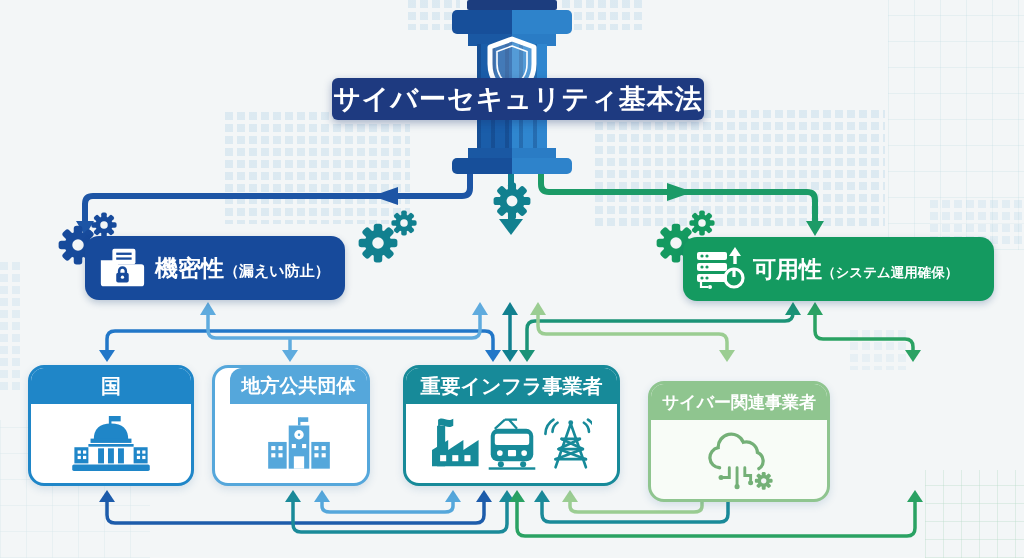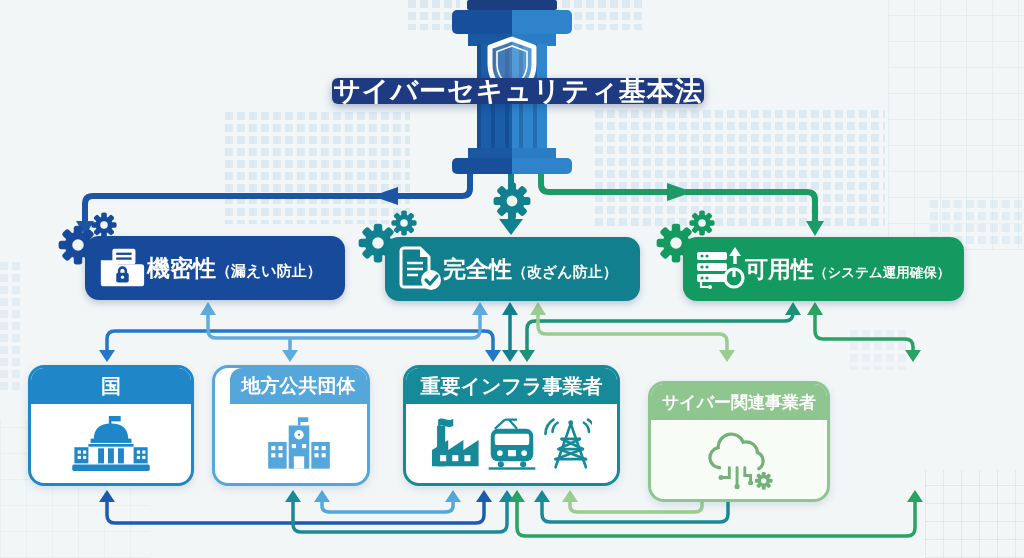--- a/index.html
+++ b/index.html
@@ -26,37 +26,37 @@
   .p-shaft{left:477px;top:44px;width:70px;height:106px;
          background:linear-gradient(90deg,#1a5da9 0 50%,#2f86cf 50% 100%);}
   .p-shaft:after{content:"";position:absolute;inset:0;
          background:repeating-linear-gradient(90deg,rgba(12,42,96,.28) 0 4px,transparent 4px 14px);}
   .p-neck2{left:468px;top:148px;width:88px;height:12px;
          background:linear-gradient(90deg,#1a58a3 0 50%,#2a7cc5 50% 100%);}
   .p-base{left:452px;top:158px;width:120px;height:16px;border-radius:5px;
          background:linear-gradient(90deg,#174f9a 0 50%,#2e83cb 50% 100%);}
   .shield{position:absolute;left:484px;top:36px;z-index:2;}
   
-  .banner{position:absolute;left:332px;top:78px;width:372px;height:26px;background:#1e3a80;
+  .banner{position:absolute;left:332px;top:78px;width:372px;height:42px;background:#1e3a80;
           border-radius:6px;z-index:3;display:flex;align-items:center;justify-content:center;
           color:#fff;font-weight:bold;font-size:27px;letter-spacing:1px;
           box-shadow:0 3px 8px rgba(20,50,110,.35);}
   
   .wires{position:absolute;left:0;top:0;z-index:1;}
   
   .pri{position:absolute;top:236px;height:64px;border-radius:14px;z-index:2;display:flex;
        align-items:center;color:#fff;padding:0 8px 0 12px;box-sizing:border-box;
        box-shadow:0 3px 7px rgba(20,60,110,.25);}
-  .pri .txt{white-space:nowrap;}
+  .pri .txt{white-space:nowrap;margin-left:8px;}
   .pri-label{font-weight:bold;font-size:23px;}
   .pri-sub{font-weight:bold;font-size:15px;}
   .pri-sub.tight{font-size:13.5px;}
   .pri1{left:85px;width:260px;background:#174a9b;}
   .pri2{left:385px;top:237px;width:255px;background:#117f8d;}
-  .pri3{left:683px;top:237px;width:281px;background:#149a60;}
+  .pri3{left:683px;top:237px;width:311px;background:#149a60;}
   
   .ent{position:absolute;top:365px;height:121px;background:#fff;border:3px solid;border-radius:16px;
        box-sizing:border-box;z-index:2;box-shadow:0 3px 8px rgba(30,90,140,.15);overflow:hidden;}
   .ent-h{height:36px;display:flex;align-items:center;justify-content:center;color:#fff;
          font-weight:bold;border-radius:12px 12px 0 0;}
   .ent-b{height:79px;display:flex;align-items:center;justify-content:center;}
   .e1{left:28px;width:166px;border-color:#1f86c8;}  .e1 .ent-h{background:#1f86c8;font-size:20px;}
   .e2{left:212px;width:158px;border-color:#55a7db;padding-left:15px;} .e2 .ent-h{background:#55a7db;font-size:19px;}
   .e3{left:403px;width:217px;border-color:#178a99;} .e3 .ent-h{background:#178a99;font-size:20px;}
   .e4{left:648px;width:182px;border-color:#8fc58f;background:#f8fcf7;margin-top:16px;}
@@ -179,32 +179,20 @@
       <path d="M4 14 H18 l4 4 H46 a3 3 0 0 1 3 3 V38 a3 3 0 0 1 -3 3 H7 a3 3 0 0 1 -3 -3 Z" fill="#fff"></path>
       <path d="M23 28 v-3 a3.5 3.5 0 0 1 7 0 v3" stroke="#174a9b" stroke-width="2.6" fill="none"></path>
       <rect x="20" y="27" width="13" height="10" rx="2" fill="#174a9b"></rect>
       <circle cx="26.5" cy="31.5" r="1.7" fill="#fff"></circle>
     </svg>
     <div class="txt">
       <span class="pri-label">機密性</span><span class="pri-sub">（漏えい防止）</span>
     </div>
   </div>
 
-  <div class="pri pri2">
-    <svg width="46" height="46" viewBox="0 0 46 46">
-      <path d="M7 2 H23 l9 9 V38 a3 3 0 0 1 -3 3 H7 a3 3 0 0 1 -3 -3 V5 a3 3 0 0 1 3 -3 Z" fill="none" stroke="#fff" stroke-width="3"></path>
-      <path d="M23 2 l9 9 h-9 z" fill="#fff"></path>
-      <path d="M10 17 H26 M10 23 H26 M10 29 H21" stroke="#fff" stroke-width="2.6"></path>
-      <circle cx="34" cy="34" r="10" fill="#fff"></circle>
-      <path d="M29 34 l4 4 l7 -8" stroke="#117f8d" stroke-width="3.2" fill="none" stroke-linecap="round" stroke-linejoin="round"></path>
-    </svg>
-    <div class="txt">
-      <span class="pri-label">完全性</span><span class="pri-sub">（改ざん防止）</span>
-    </div>
-  </div>
 
   <div class="pri pri3">
     <svg width="50" height="46" viewBox="0 0 50 46">
       <rect x="2" y="6" width="30" height="8" rx="2" fill="#fff"></rect>
       <rect x="2" y="17" width="30" height="8" rx="2" fill="#fff"></rect>
       <rect x="2" y="28" width="30" height="8" rx="2" fill="#fff"></rect>
       <circle cx="7" cy="10" r="1.6" fill="#149a60"></circle>
         <circle cx="12" cy="10" r="1.6" fill="#149a60"></circle>
       <circle cx="7" cy="21" r="1.6" fill="#149a60"></circle>
         <circle cx="12" cy="21" r="1.6" fill="#149a60"></circle>

